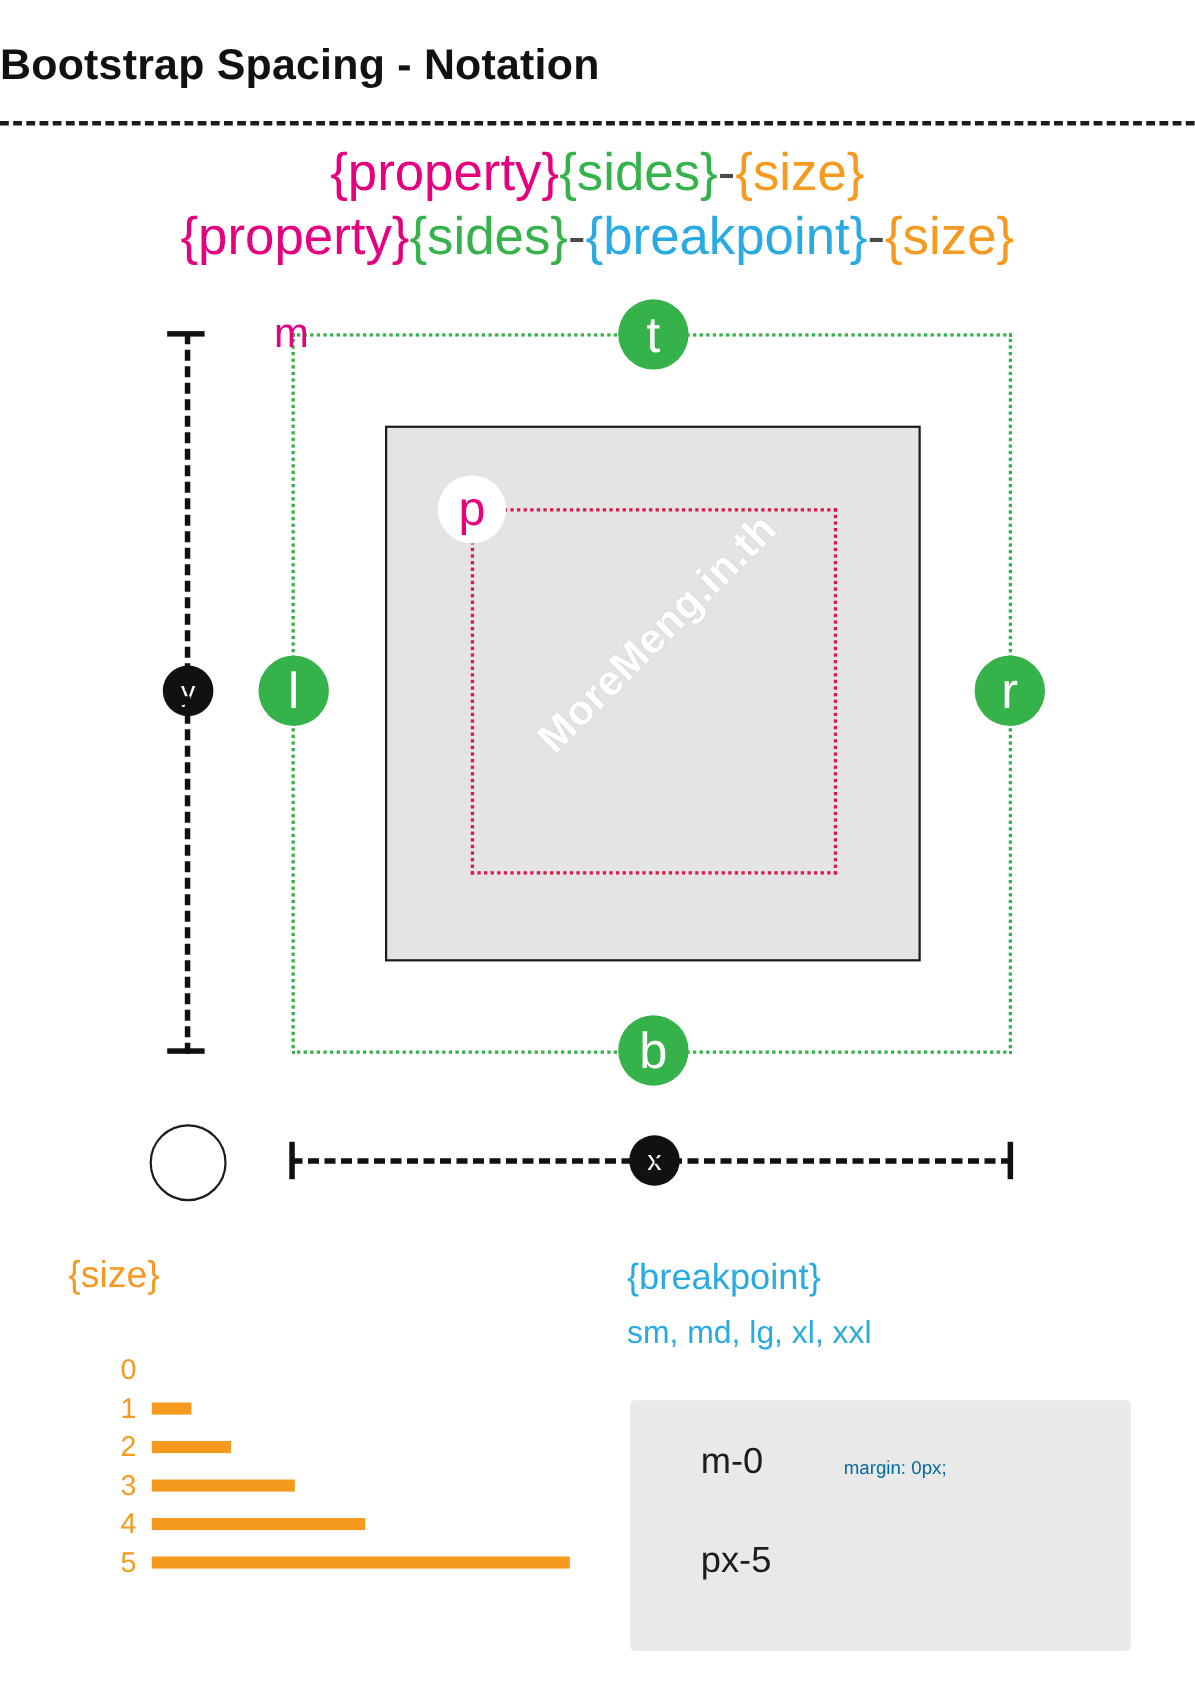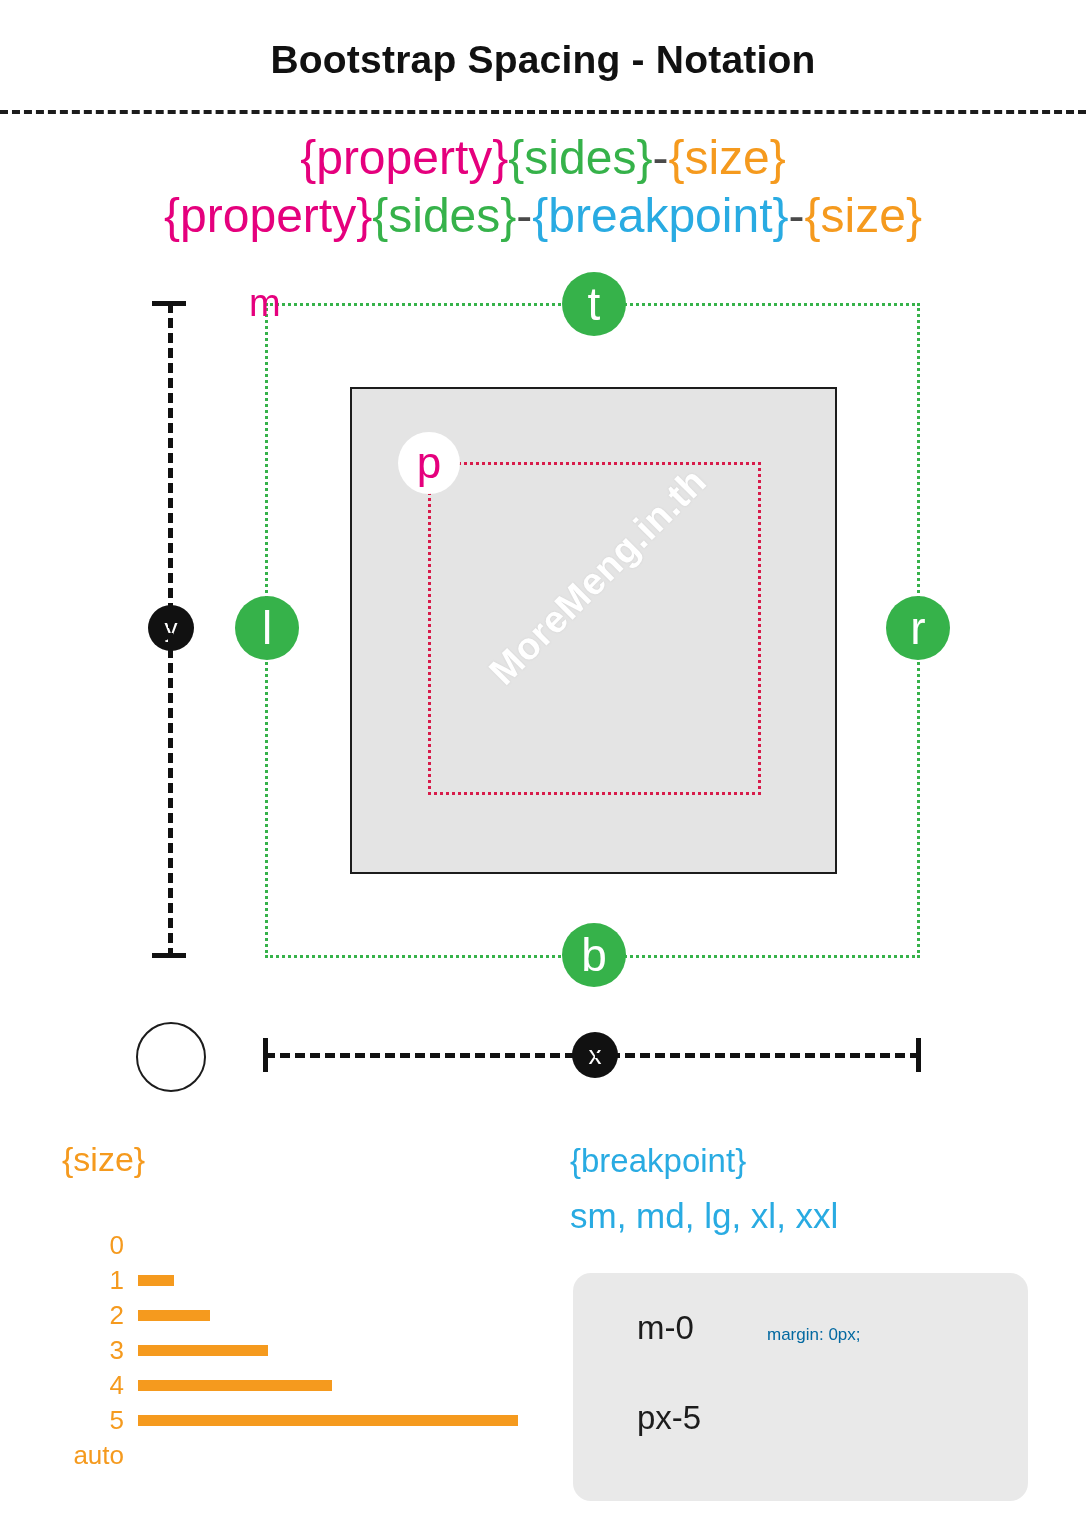--- a/index.html
+++ b/index.html
@@ -14,21 +14,20 @@
     position: relative;
     overflow: hidden;
   }
 
   
   #title {
     position: absolute;
     top: 38px;
     left: 0;
     width: 1086px;
-    text-align: center;
     font-size: 39px;
     font-weight: bold;
     color: #111111;
     letter-spacing: 0.2px;
   }
   #title-rule {
     position: absolute;
     top: 110px;
     left: 0;
     width: 1086px;
@@ -227,33 +226,33 @@
     position: absolute;
     left: 570px;
     top: 1142px;
     font-size: 33px;
     color: #29abe2;
   }
   #bp-values {
     position: absolute;
     left: 570px;
     top: 1196px;
-    font-size: 35px;
+    font-size: 29px;
     color: #29abe2;
   }
 
   
   #example-panel {
     position: absolute;
     left: 573px;
     top: 1273px;
     width: 455px;
     height: 228px;
     background: #e9e9e9;
-    border-radius: 18px;
+    border-radius: 4px;
   }
   .example-row {
     position: absolute;
     display: flex;
     align-items: center;
   }
   #example-row-0 { left: 64px; top: 36px; }
   #example-row-1 { left: 64px; top: 126px; }
   .example-code {
     font-size: 33px;
@@ -327,24 +326,20 @@
       <div class="size-bar" style="width: 130px;"></div>
     </div>
     <div class="size-row">
       <div class="size-label">4</div>
       <div class="size-bar" style="width: 194px;"></div>
     </div>
     <div class="size-row">
       <div class="size-label">5</div>
       <div class="size-bar" style="width: 380px;"></div>
     </div>
-    <div class="size-row">
-      <div class="size-label">auto</div>
-      <div class="size-bar" style="width: 0px;"></div>
-    </div>
   </div>
 
 <div id="bp-title">{breakpoint}</div>
 <div id="bp-values">sm, md, lg, xl, xxl</div>
 
 <div id="example-panel">
     <div class="example-row" id="example-row-0">
       <div class="example-code">m-0</div>
       <div class="example-css">
         <div>margin: 0px;</div>

